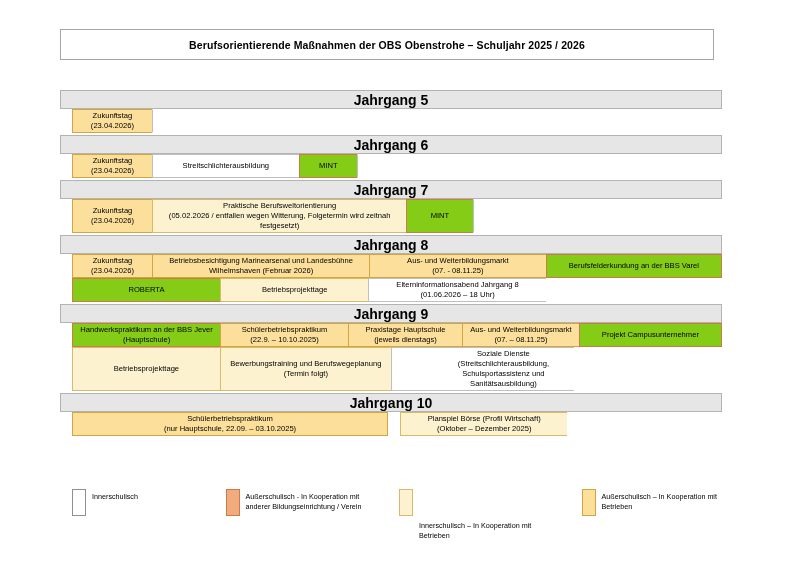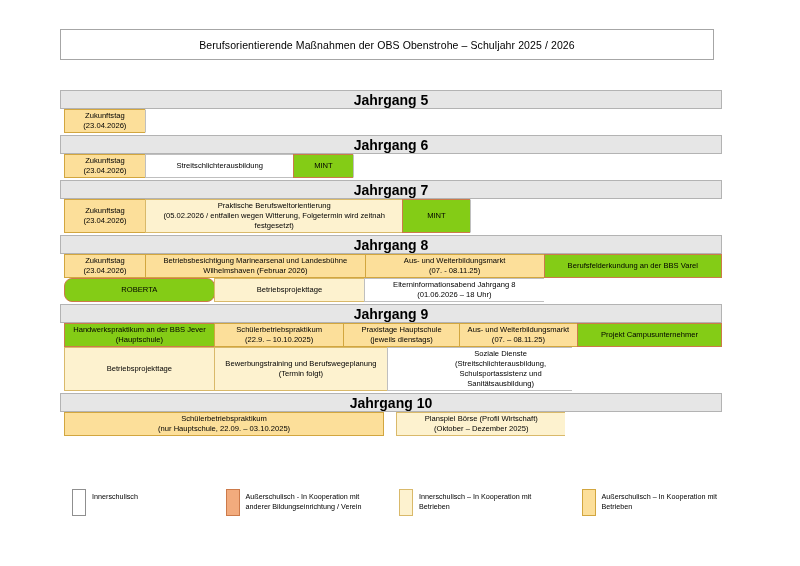--- a/index.html
+++ b/index.html
@@ -30,21 +30,21 @@
     height: 31px;
     border: 1px solid #a6a6a6;
     box-sizing: border-box;
     display: flex;
     align-items: center;
     justify-content: center;
     background: #ffffff;
   }
   .title-text {
     font-size: 10.5px;
-    font-weight: normal;
+    font-weight: bold;
     letter-spacing: 0.1px;
     white-space: nowrap;
   }
 
   
   .table {
     position: absolute;
     left: 60px;
     top: 90px;
     width: 662px;
@@ -76,21 +76,21 @@
     display: flex;
     align-items: center;
     justify-content: center;
     text-align: center;
     font-size: 7.6px;
     line-height: 1.32;
     padding: 1px 3px;
     margin-left: -1px;
     overflow: hidden;
   }
-  .cell.firstcell { margin-left: 4px; }
+  .cell.firstcell { margin-left: 12px; }
 
   
   .c-white  { background: #ffffff;  border-color: #bfbfbf; }
   .c-cream  { background: #fdf2cf;  border-color: #d9b96a; }
   .c-yellow { background: #fcdf9a;  border-color: #d2a63f; }
   .c-orange { background: #84cc16;  border-color: #cc7a4a; }
   .c-empty  { background: #ffffff;  border-color: #ffffff; border-left-color:#bfbfbf; }
   .c-blank  { background: #ffffff;  border-color: #ffffff; }
 
   
@@ -155,21 +155,21 @@
         <div class="cell c-empty" style="width: 38.2%; min-height: 22px;"></div>
       </div>
       <div class="band">Jahrgang 8</div>
       <div class="row">
         <div class="cell c-yellow firstcell" style="width: 12.4%; min-height: 22px;">Zukunftstag<br>(23.04.2026)</div>
         <div class="cell c-yellow" style="width: 33.4%; min-height: 22px;">Betriebsbesichtigung Marinearsenal und Landesbühne Wilhelmshaven (Februar 2026)</div>
         <div class="cell c-yellow" style="width: 27.2%; min-height: 22px;">Aus- und Weiterbildungsmarkt<br>(07. - 08.11.25)</div>
         <div class="cell c-orange" style="width: 27%; min-height: 22px;">Berufsfelderkundung an der BBS Varel</div>
       </div>
       <div class="row">
-        <div class="cell c-orange firstcell" style="width: 22.8%; min-height: 22px; border-radius: 8px;">ROBERTA</div>
+        <div class="cell c-orange firstcell" style="width: 22.8%; min-height: 22px;">ROBERTA</div>
         <div class="cell c-cream" style="width: 22.9%; min-height: 22px;">Betriebsprojekttage</div>
         <div class="cell c-white" style="width: 27.3%; min-height: 22px;">Elterninformationsabend Jahrgang 8<br>(01.06.2026 – 18 Uhr)</div>
         <div class="cell c-blank" style="width: 27%; min-height: 22px;"></div>
       </div>
       <div class="band">Jahrgang 9</div>
       <div class="row">
         <div class="cell c-orange firstcell" style="width: 22.8%; min-height: 22px;">Handwerkspraktikum an der BBS Jever (Hauptschule)</div>
         <div class="cell c-yellow" style="width: 19.7%; min-height: 22px;">Schülerbetriebspraktikum<br>(22.9. – 10.10.2025)</div>
         <div class="cell c-yellow" style="width: 17.6%; min-height: 22px;">Praxistage Hauptschule<br>(jeweils dienstags)</div>
         <div class="cell c-yellow" style="width: 18%; min-height: 22px;">Aus- und Weiterbildungsmarkt<br>(07. – 08.11.25)</div>
@@ -193,21 +193,21 @@
       <div class="legend-item" style="margin-left: 12px; width: 160px;">
         <div class="swatch sw-white"></div>
         <div class="legend-label" style="max-width: 140px;">Innerschulisch</div>
       </div>
       <div class="legend-item" style="margin-left: -5px; width: 160px;">
         <div class="swatch sw-orange"></div>
         <div class="legend-label" style="max-width: 150px;">Außerschulisch - In Kooperation mit anderer Bildungseinrichtung / Verein</div>
       </div>
       <div class="legend-item" style="margin-left: 15px; width: 160px;">
         <div class="swatch sw-cream"></div>
-        <div class="legend-label" style="max-width: 140px;">Innerschulisch – In Kooperation mit Betrieben</div>
+        <div class="legend-label" style="max-width: 140px; margin-top: 29px;">Innerschulisch – In Kooperation mit Betrieben</div>
       </div>
       <div class="legend-item" style="margin-left: 24px; width: 160px;">
         <div class="swatch sw-yellow"></div>
         <div class="legend-label" style="max-width: 145px;">Außerschulisch – In Kooperation mit Betrieben</div>
       </div>
     </div>
 
 </div>
 
 </body></html>

